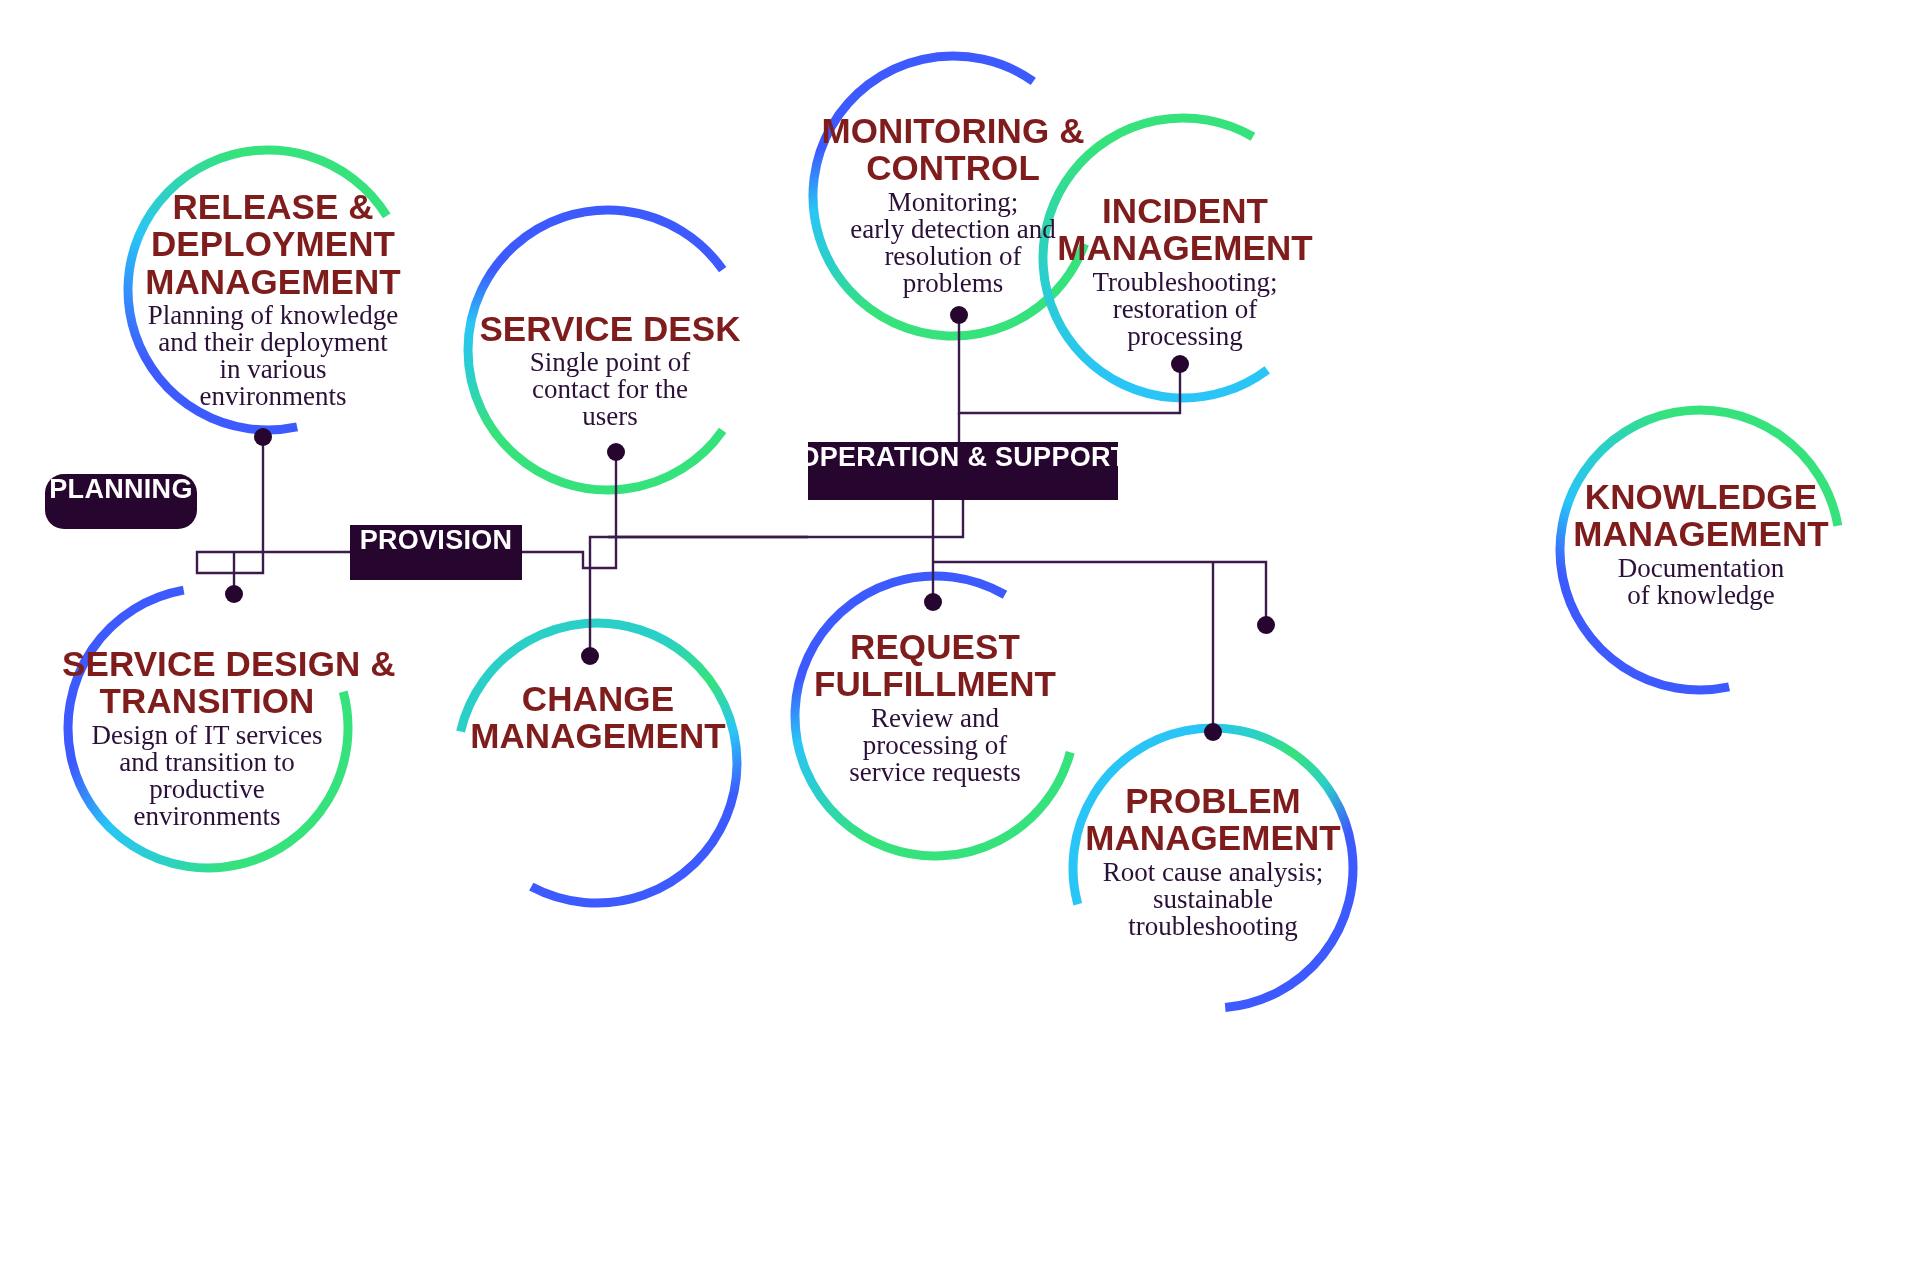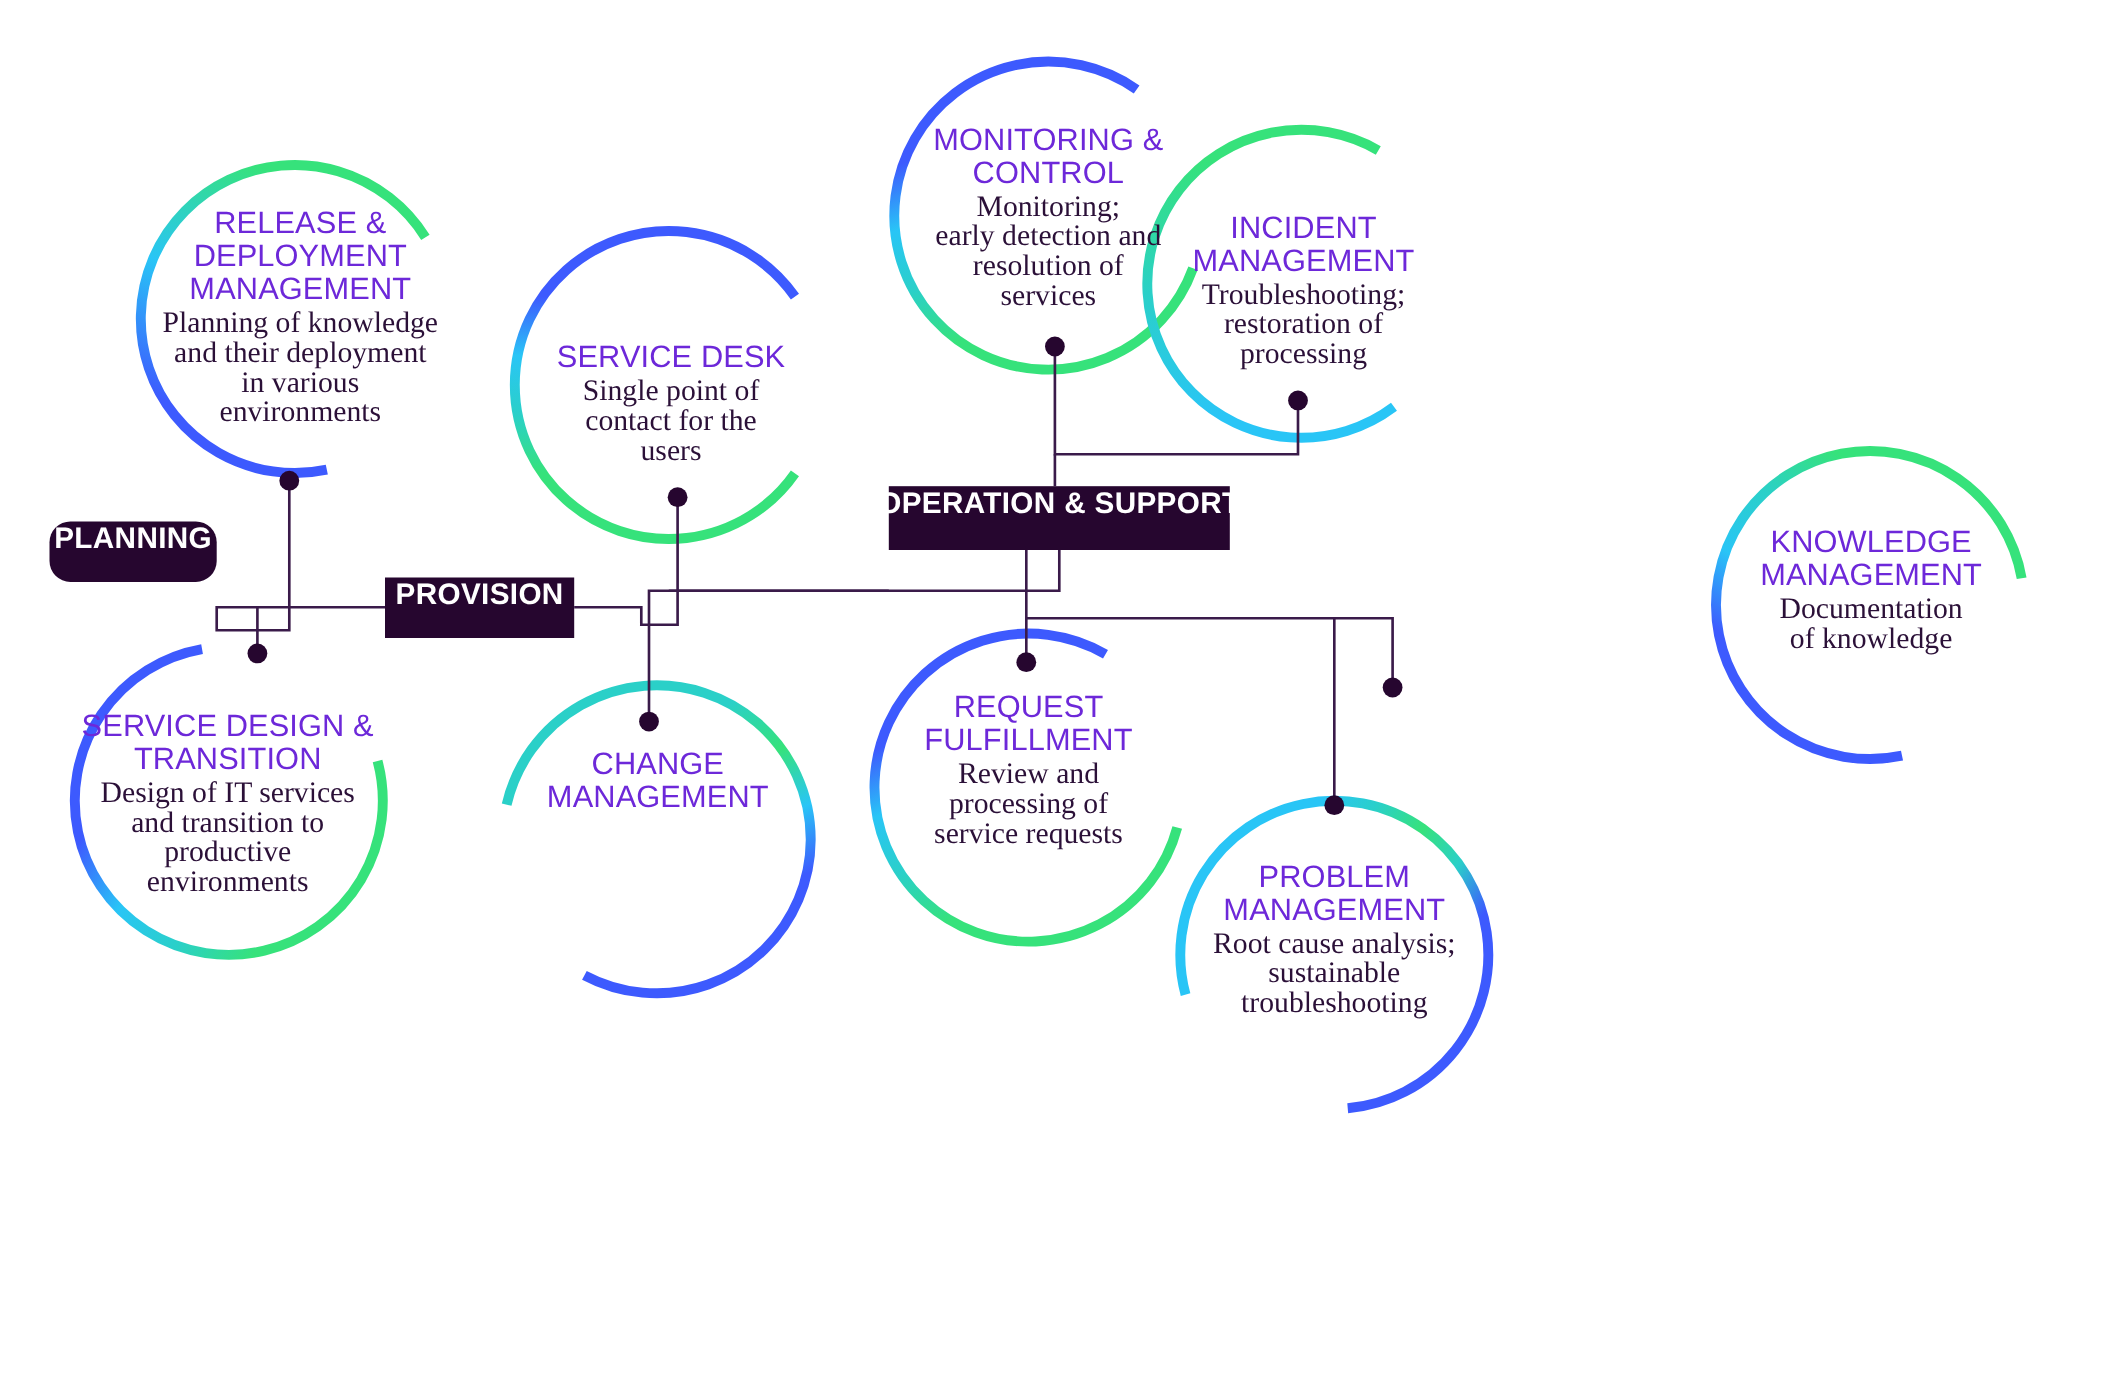--- a/index.html
+++ b/index.html
@@ -38,25 +38,25 @@
   }
   .node {
     position: absolute;
     box-sizing: border-box;
     text-align: center;
     color: #26062f;
     pointer-events: none;
   }
   .node-title {
     font-family: "Liberation Sans", sans-serif;
-    font-weight: normal;
-    font-size: 28px;
+    font-weight: bold;
+    font-size: 35px;
     line-height: 1.07;
     letter-spacing: 0.1px;
-    color: #6d28d9;
+    color: #7f1d1d;
     text-transform: uppercase;
   }
   .node-desc {
     font-family: Liberation Serif, serif;
     font-weight: normal;
     font-size: 27px;
     line-height: 1.0;
     color: #2b1038;
     margin-top: 2px;
   }
@@ -197,21 +197,21 @@
       </div>
       <div class="node" style="left: 808px; top: 112px; width: 290px;">
         <div class="node-title">
           <div>MONITORING &amp;</div>
           <div>CONTROL</div>
         </div>
         <div class="node-desc">
           <div>Monitoring;</div>
           <div>early detection and</div>
           <div>resolution of</div>
-          <div>services</div>
+          <div>problems</div>
         </div>
       </div>
       <div class="node" style="left: 1040px; top: 192px; width: 290px;">
         <div class="node-title">
           <div>INCIDENT</div>
           <div>MANAGEMENT</div>
         </div>
         <div class="node-desc">
           <div>Troubleshooting;</div>
           <div>restoration of</div>

